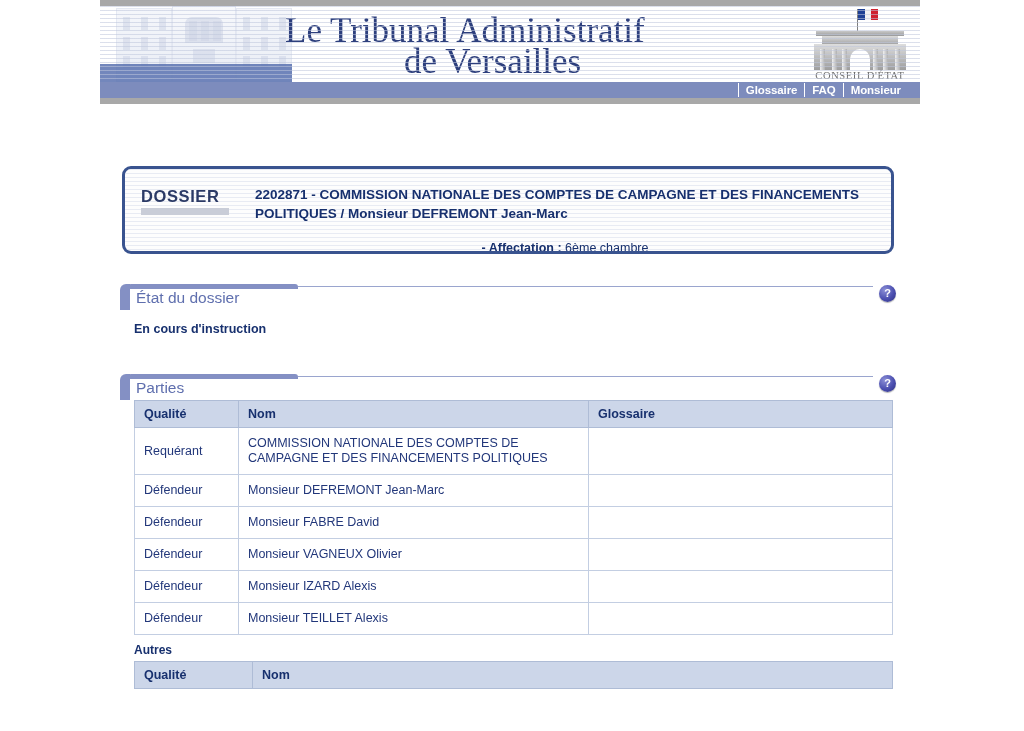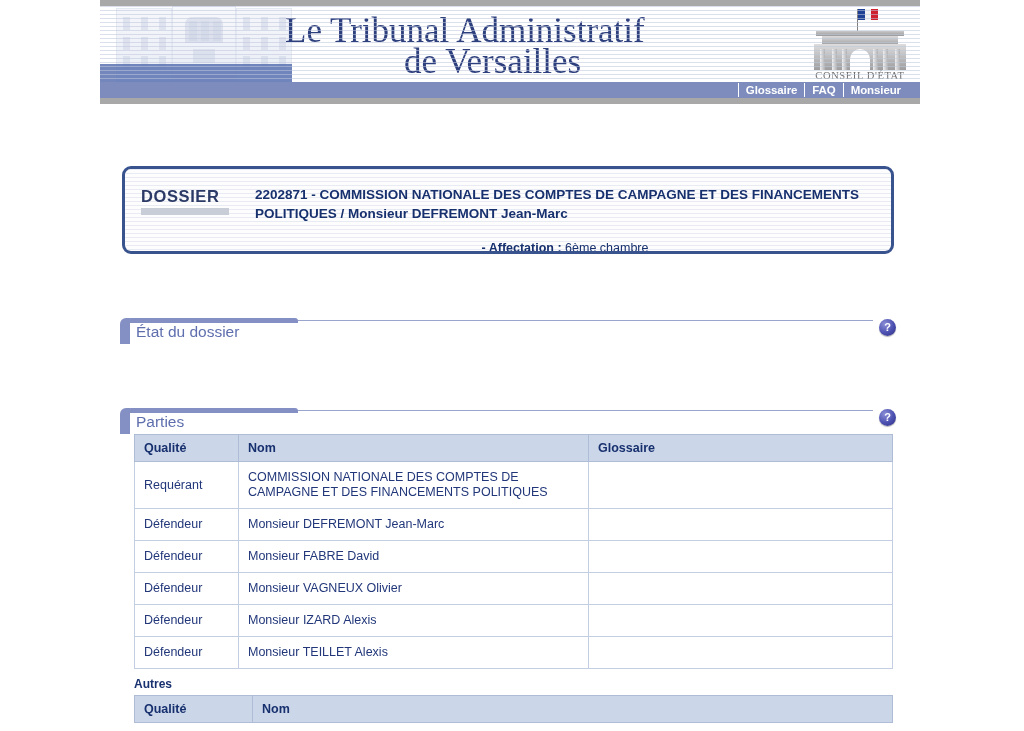--- a/index.html
+++ b/index.html
@@ -275,21 +275,20 @@
 
   
   .section {
     position: absolute;
     left: 120px;
     width: 773px;
   }
   .section-head {
     position: relative;
     height: 26px;
-    margin-top: 34px;
   }
   .sh-corner {
     position: absolute;
     left: 0; top: 0;
     width: 10px; height: 26px;
     background: #8490c4;
     border-radius: 6px 0 0 0;
   }
   .sh-topbar {
     position: absolute;
@@ -469,20 +468,23 @@
   </div>
 
   <div class="section" style="top:284px;">
     <div class="section-head">
       <div class="sh-corner"></div>
       <div class="sh-topbar"></div>
       <div class="sh-rule"></div>
       <div class="sh-title">État du dossier</div>
       <div class="help-icon">?</div>
     </div>
+    <div class="section-body">
+      <div class="status-text">En cours d'instruction</div>
+    </div>
   </div>
 
   <div class="section" style="top:374px;">
     <div class="section-head">
       <div class="sh-corner"></div>
       <div class="sh-topbar"></div>
       <div class="sh-rule"></div>
       <div class="sh-title">Parties</div>
       <div class="help-icon">?</div>
     </div>

